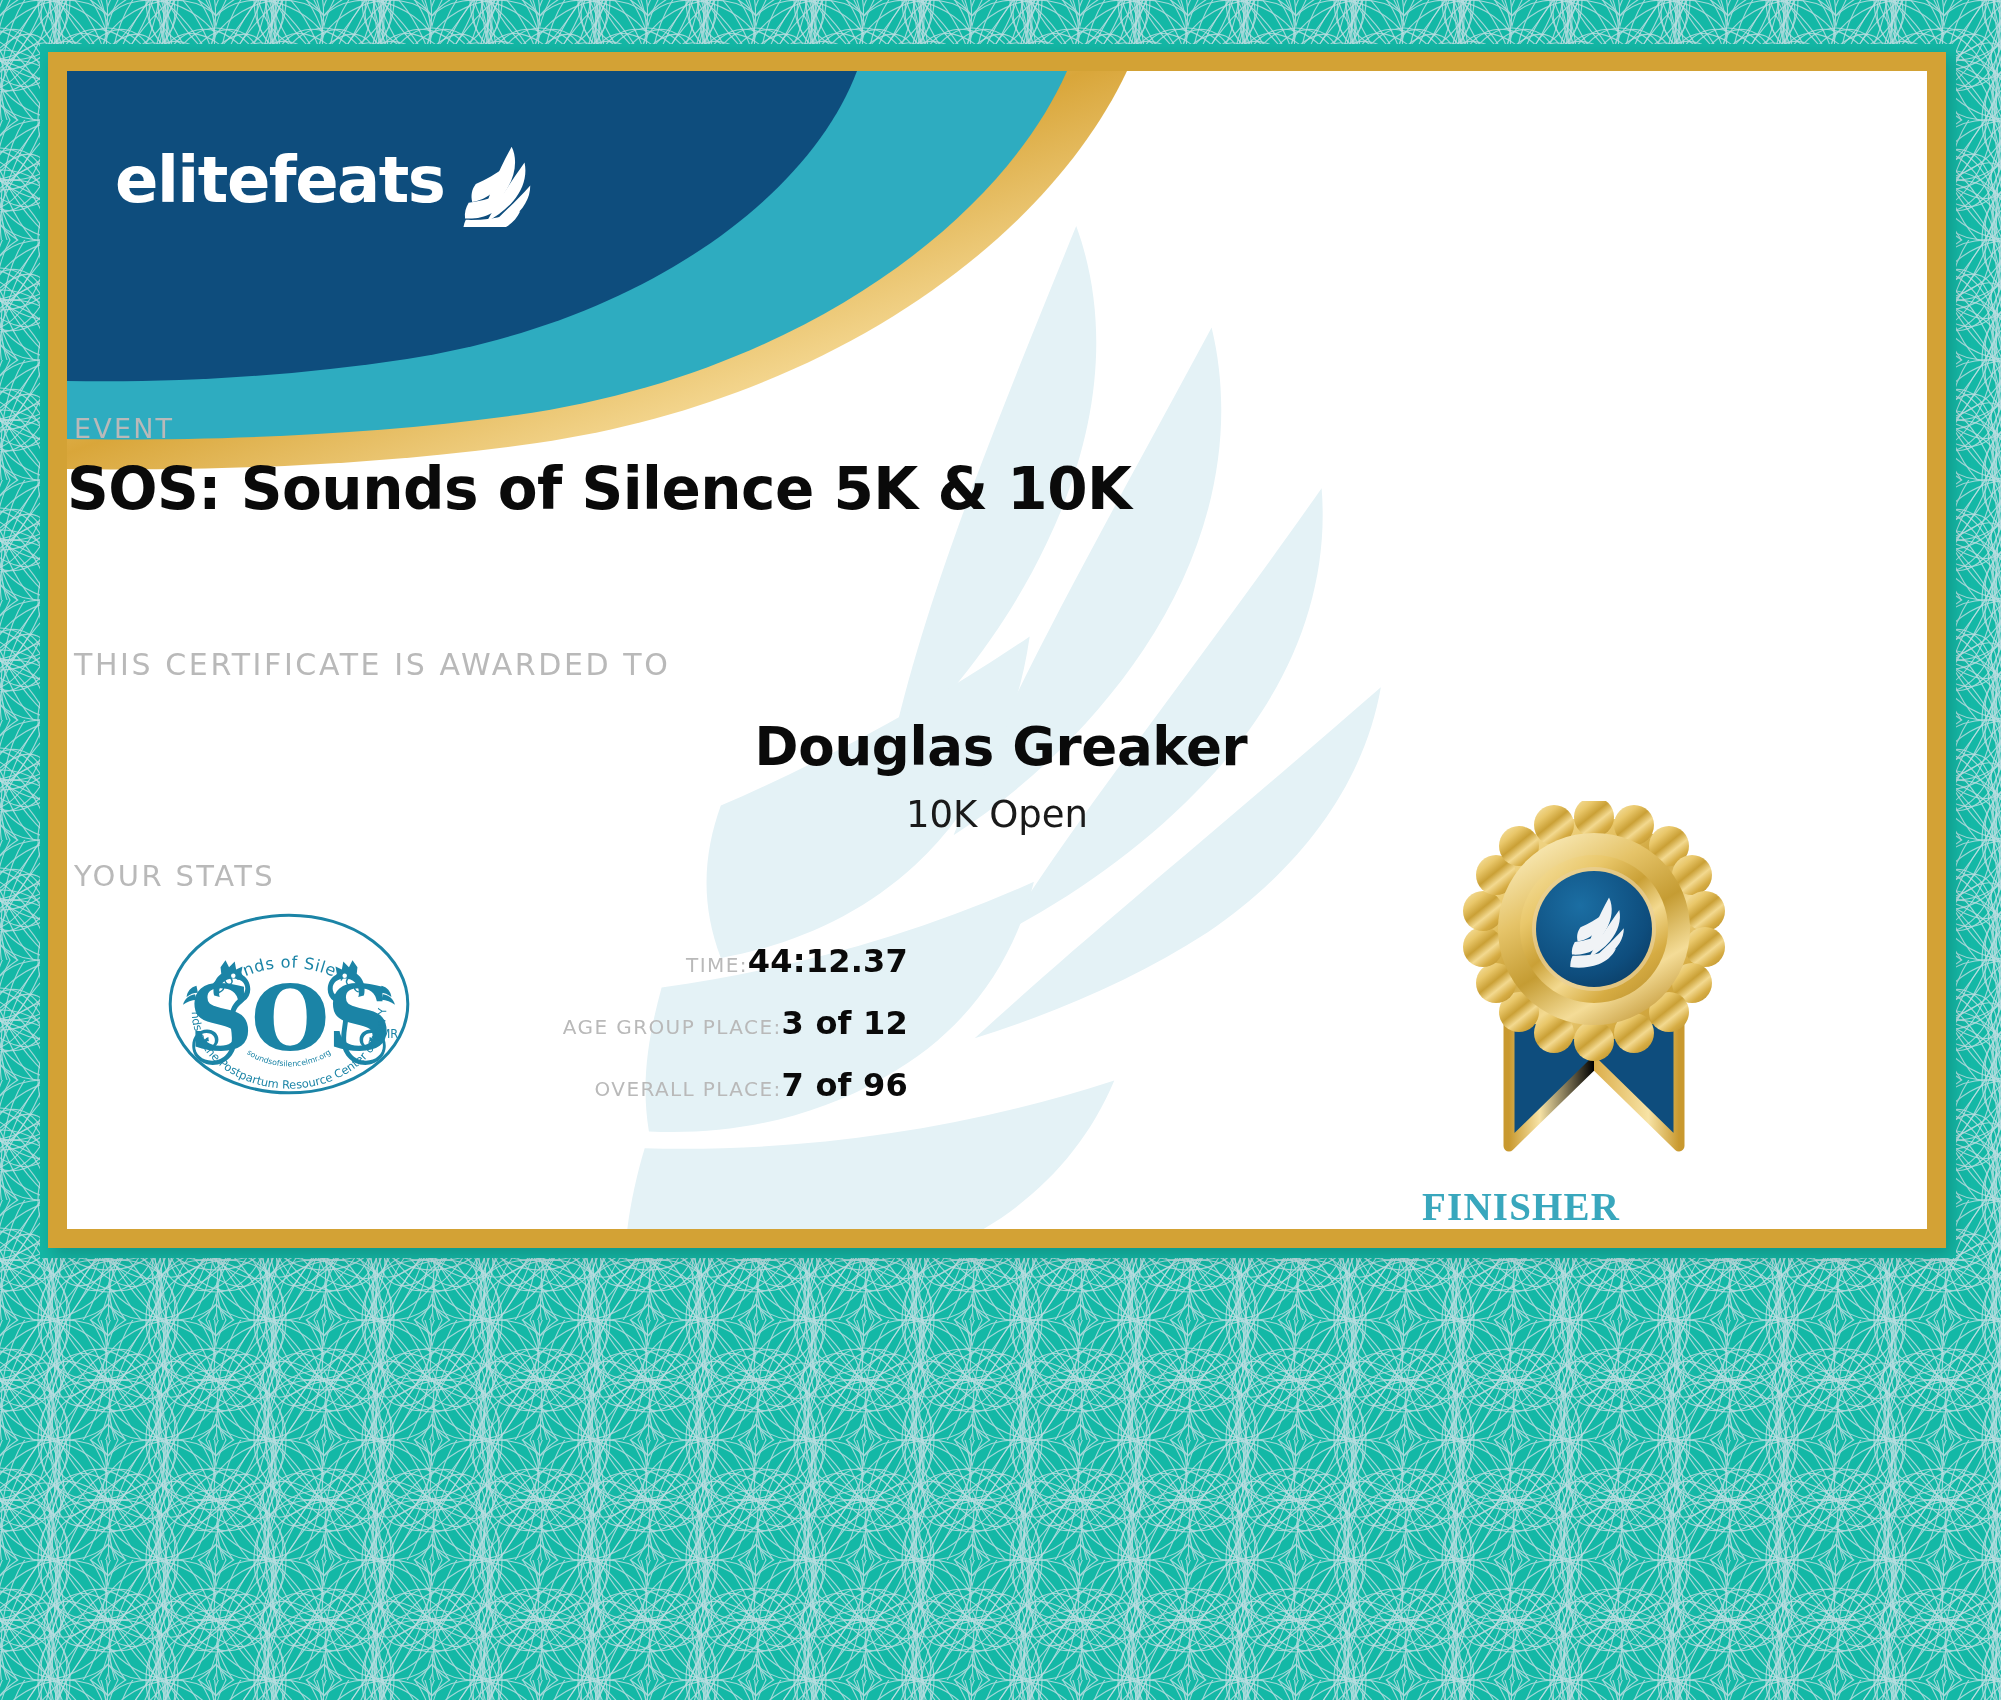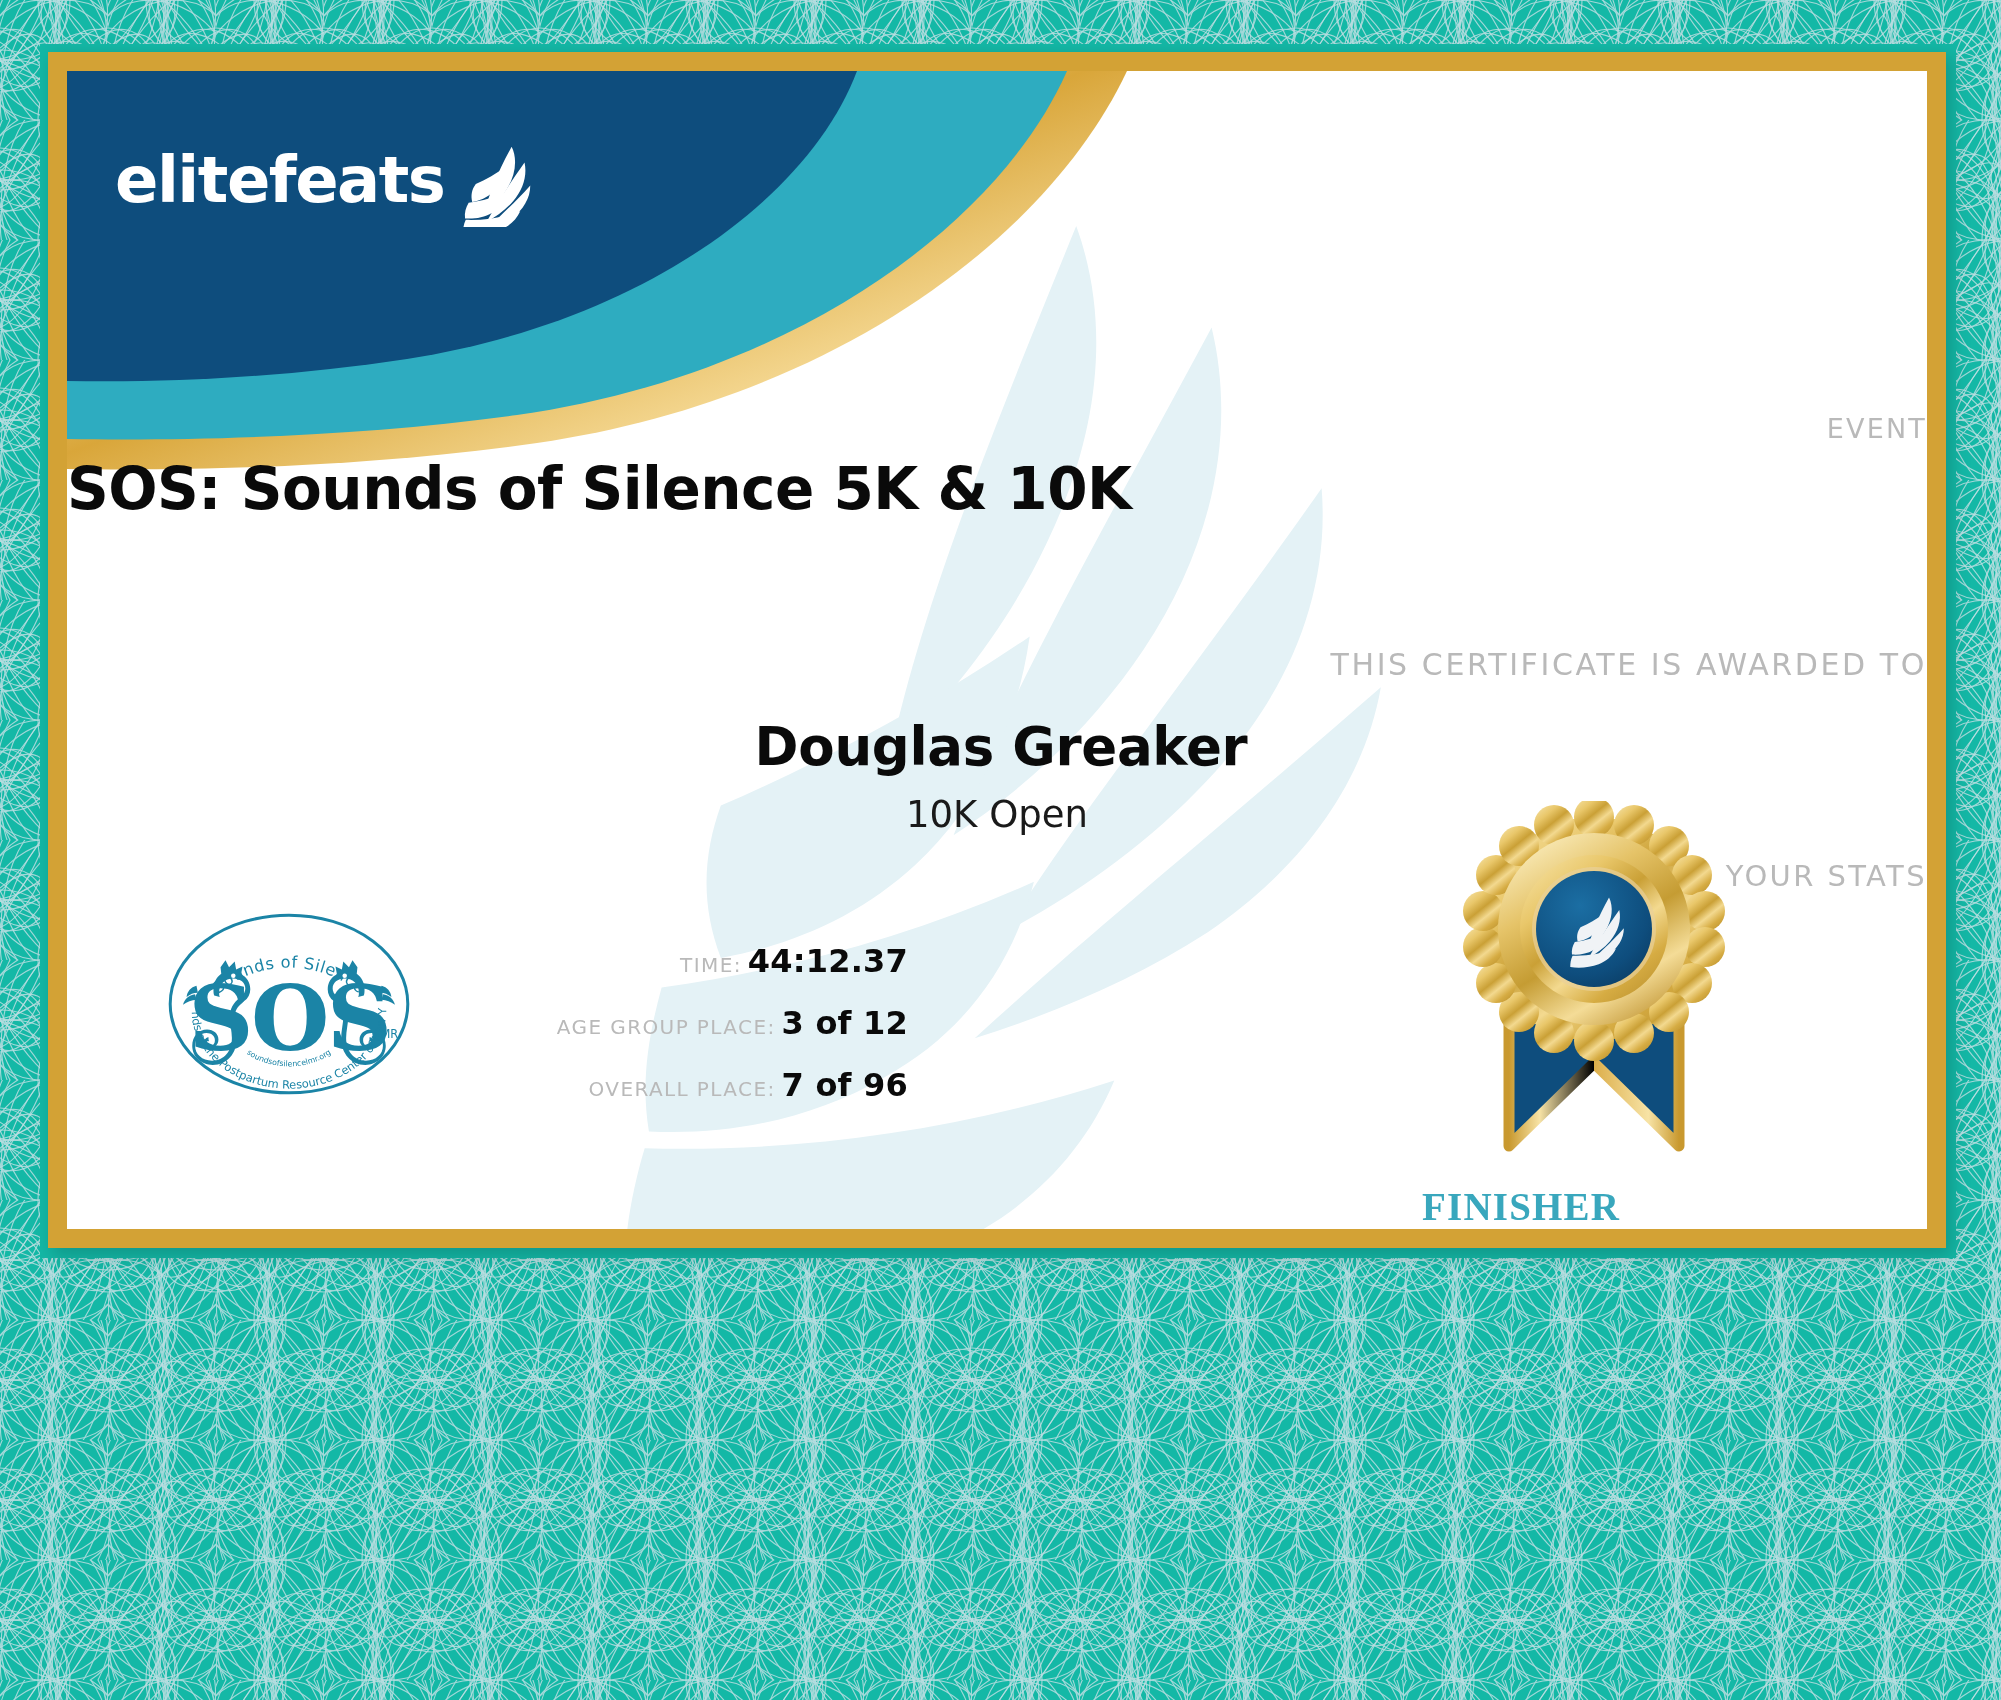--- a/index.html
+++ b/index.html
@@ -98,21 +98,22 @@
     opacity: 1;
     pointer-events: none;
   }
 
   
   .label-soft {
     color: #b9b9b9;
     font-family: "DejaVu Sans", sans-serif;
     font-weight: 400;
     letter-spacing: 2.2px;
-    text-align: right;
+    text-align: left;
+    margin-left: 7px;
   }
 
   #event-label {
     position: absolute;
     left: 0;
     right: 0;
     top: 342px;
     font-size: 27px;
   }
   #event-title {
@@ -189,21 +190,20 @@
     font-weight: 400;
     font-size: 20px;
     letter-spacing: 1.4px;
   }
   .stat-val {
     color: #0a0a0a;
     font-family: "DejaVu Sans", sans-serif;
     font-weight: 700;
     font-size: 32px;
     letter-spacing: 0.2px;
-    margin-left: 6px;
   }
 
   
   #sos-logo {
     position: absolute;
     left: 96px;
     top: 840px;
     width: 252px;
     height: 186px;
   }

